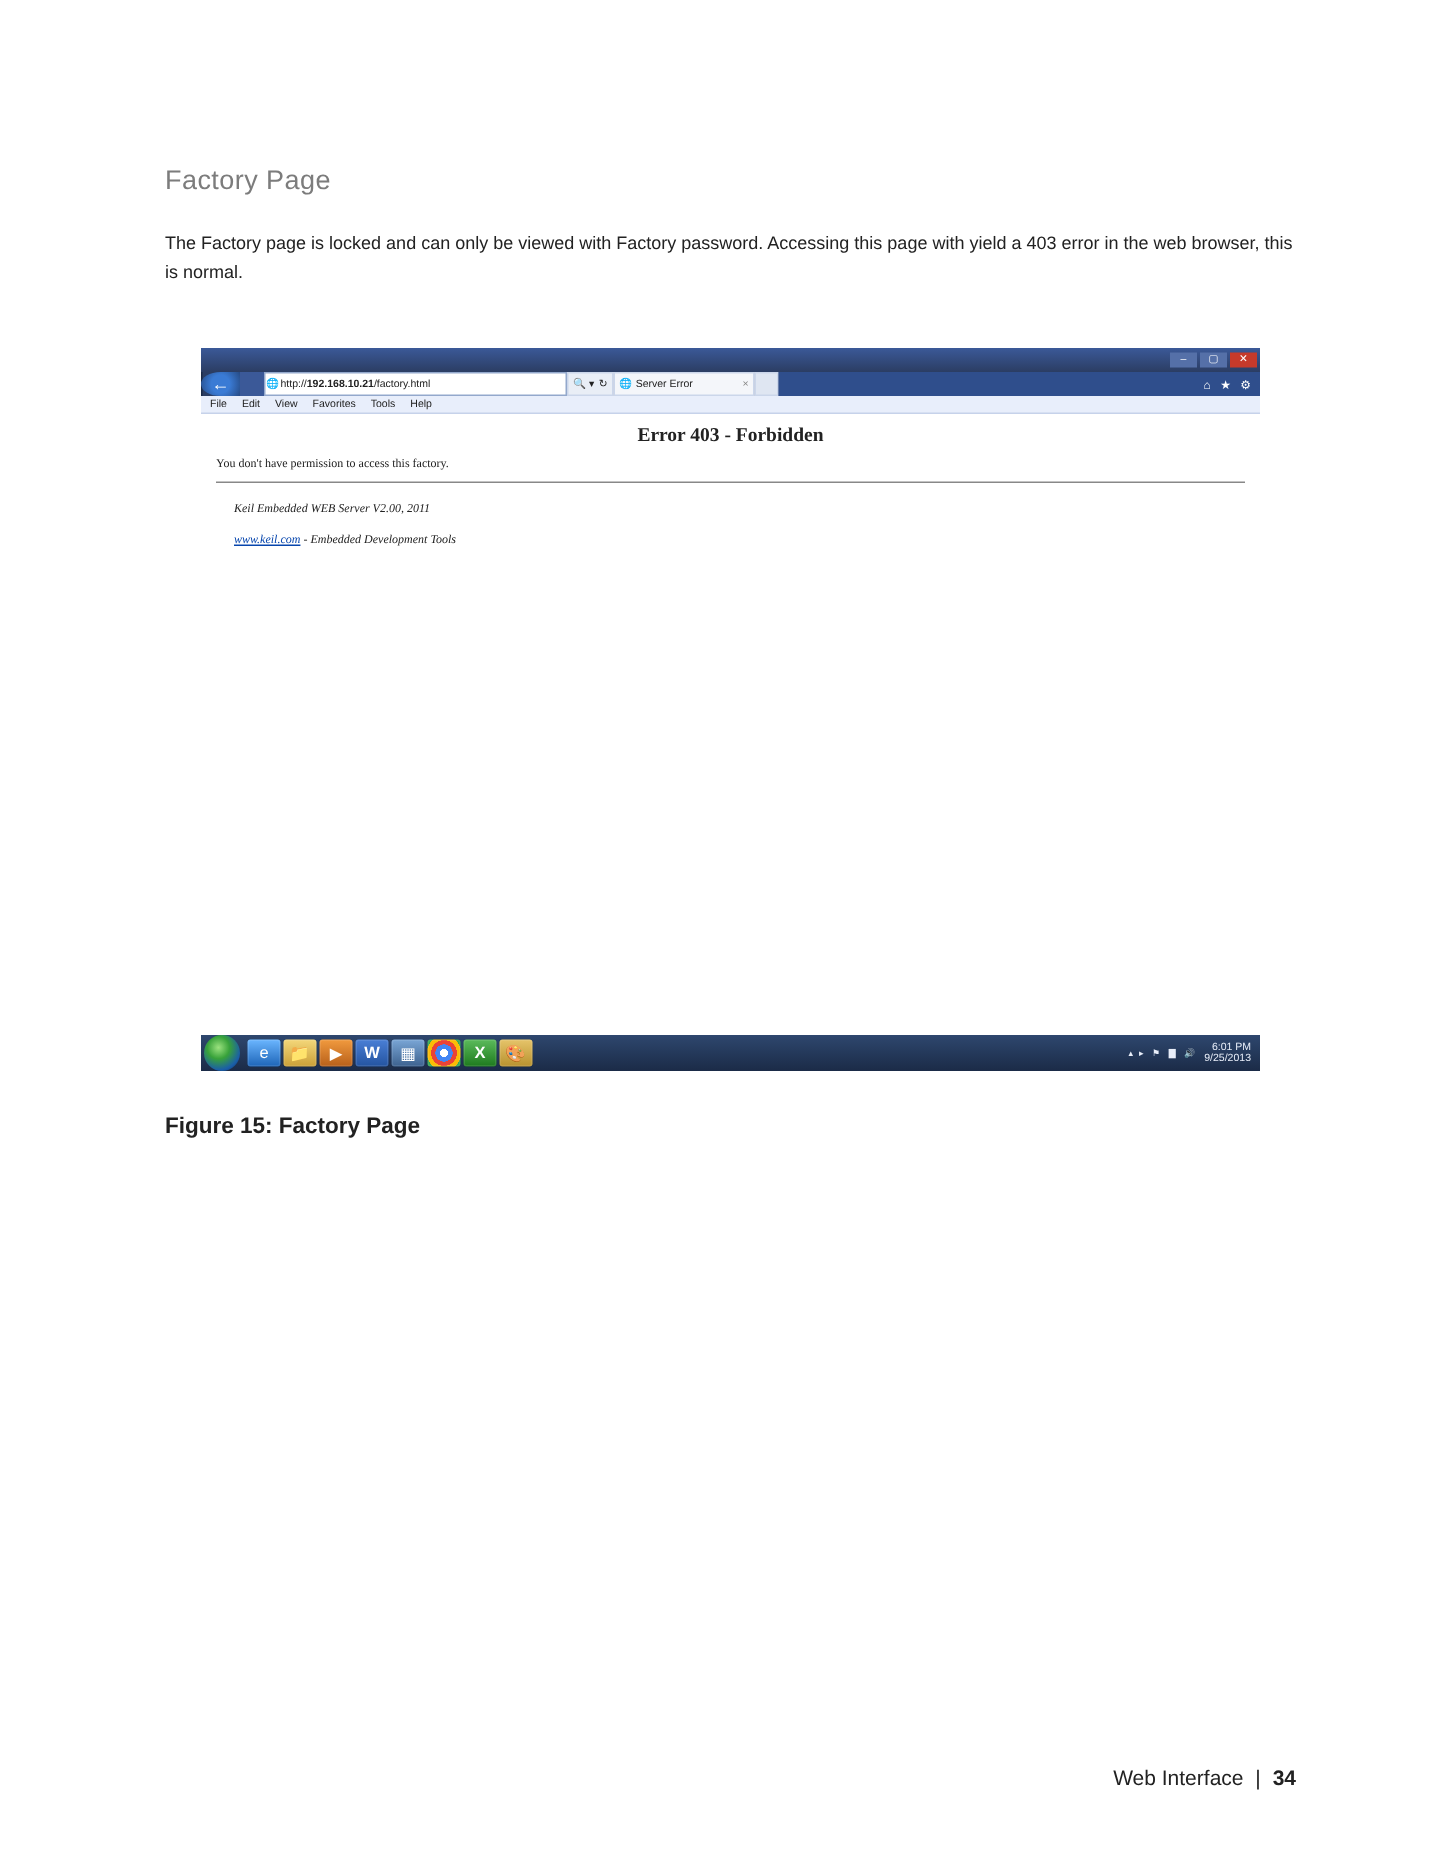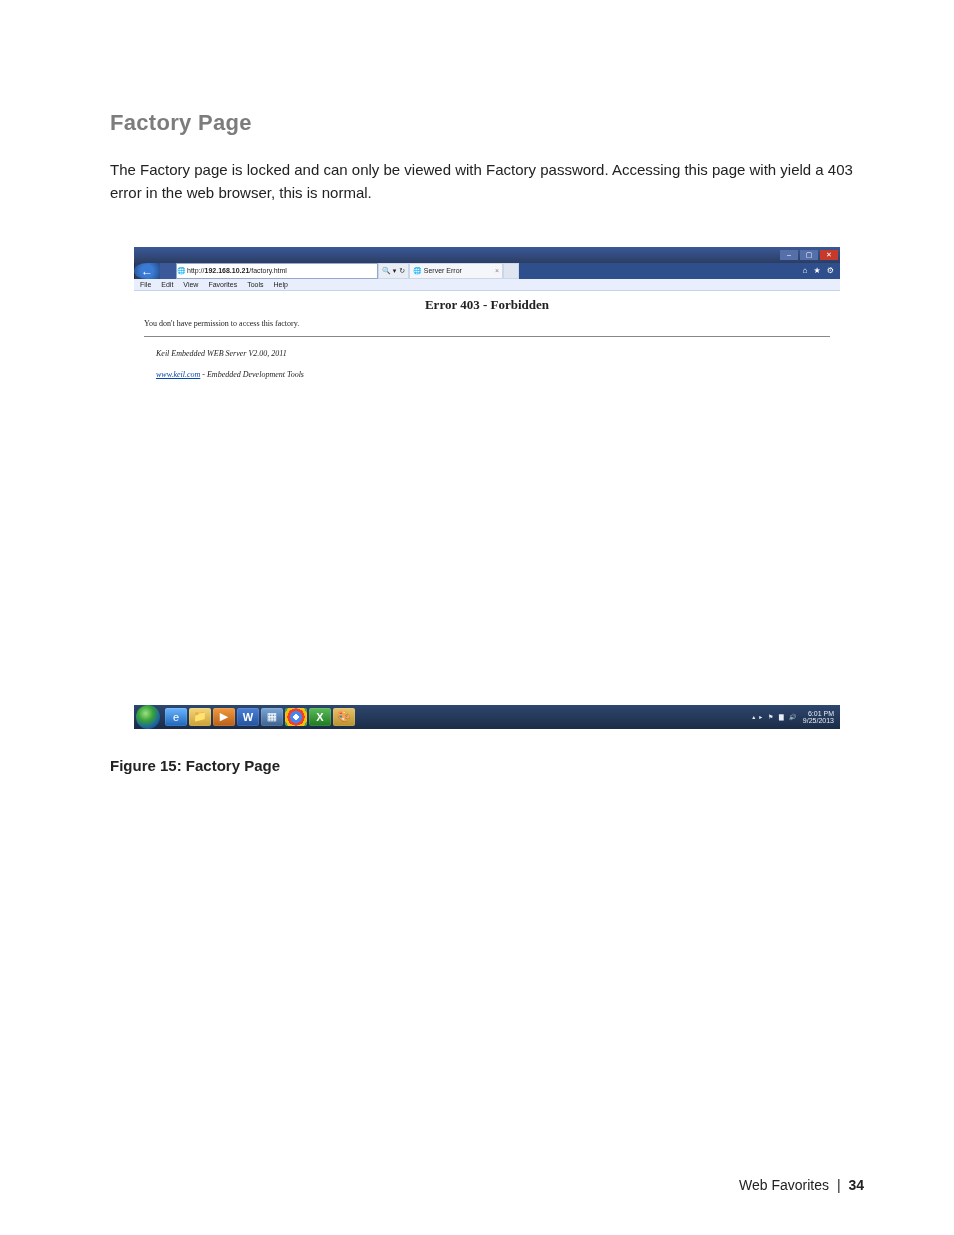--- a/index.html
+++ b/index.html
@@ -5,26 +5,26 @@
   html, body { margin:0; padding:0; }
   body {
     width:954px; height:1235px;
     font-family: Arial, Helvetica, sans-serif;
     color:#222; background:#fff;
     position:relative;
   }
   .page { padding:110px 90px 0 110px; box-sizing:border-box; }
   h2.section {
     margin:0 0 22px 0;
-    font-size:22px; font-weight:bold;
+    font-size:18px; font-weight:normal;
     color:#7c7c7c; letter-spacing:0.3px;
     font-family: "Arial Black", Arial, sans-serif;
   }
   .body-text {
-    font-size:15px; line-height:1.55;
+    font-size:12px; line-height:1.55;
     margin:0 0 42px 0;
     color:#222;
   }
   .screenshot-frame {
     margin:0 24px 0 24px;
     background:#2b3d63;
     border-radius:2px;
     padding:0;
     box-shadow:0 0 0 1px #1b2a47 inset;
   }
@@ -204,16 +204,16 @@
           <span>9/25/2013</span>
         </span>
       </div>
     </div>
   </div>
 
   <div class="figure-caption">Figure 15: Factory Page</div>
 </div>
 
 <div class="footer">
-  <span>Web Favorites</span>
+  <span>Web Interface</span>
   <span class="sep">|</span>
   <span class="pg">34</span>
 </div>
 
 </body></html>

